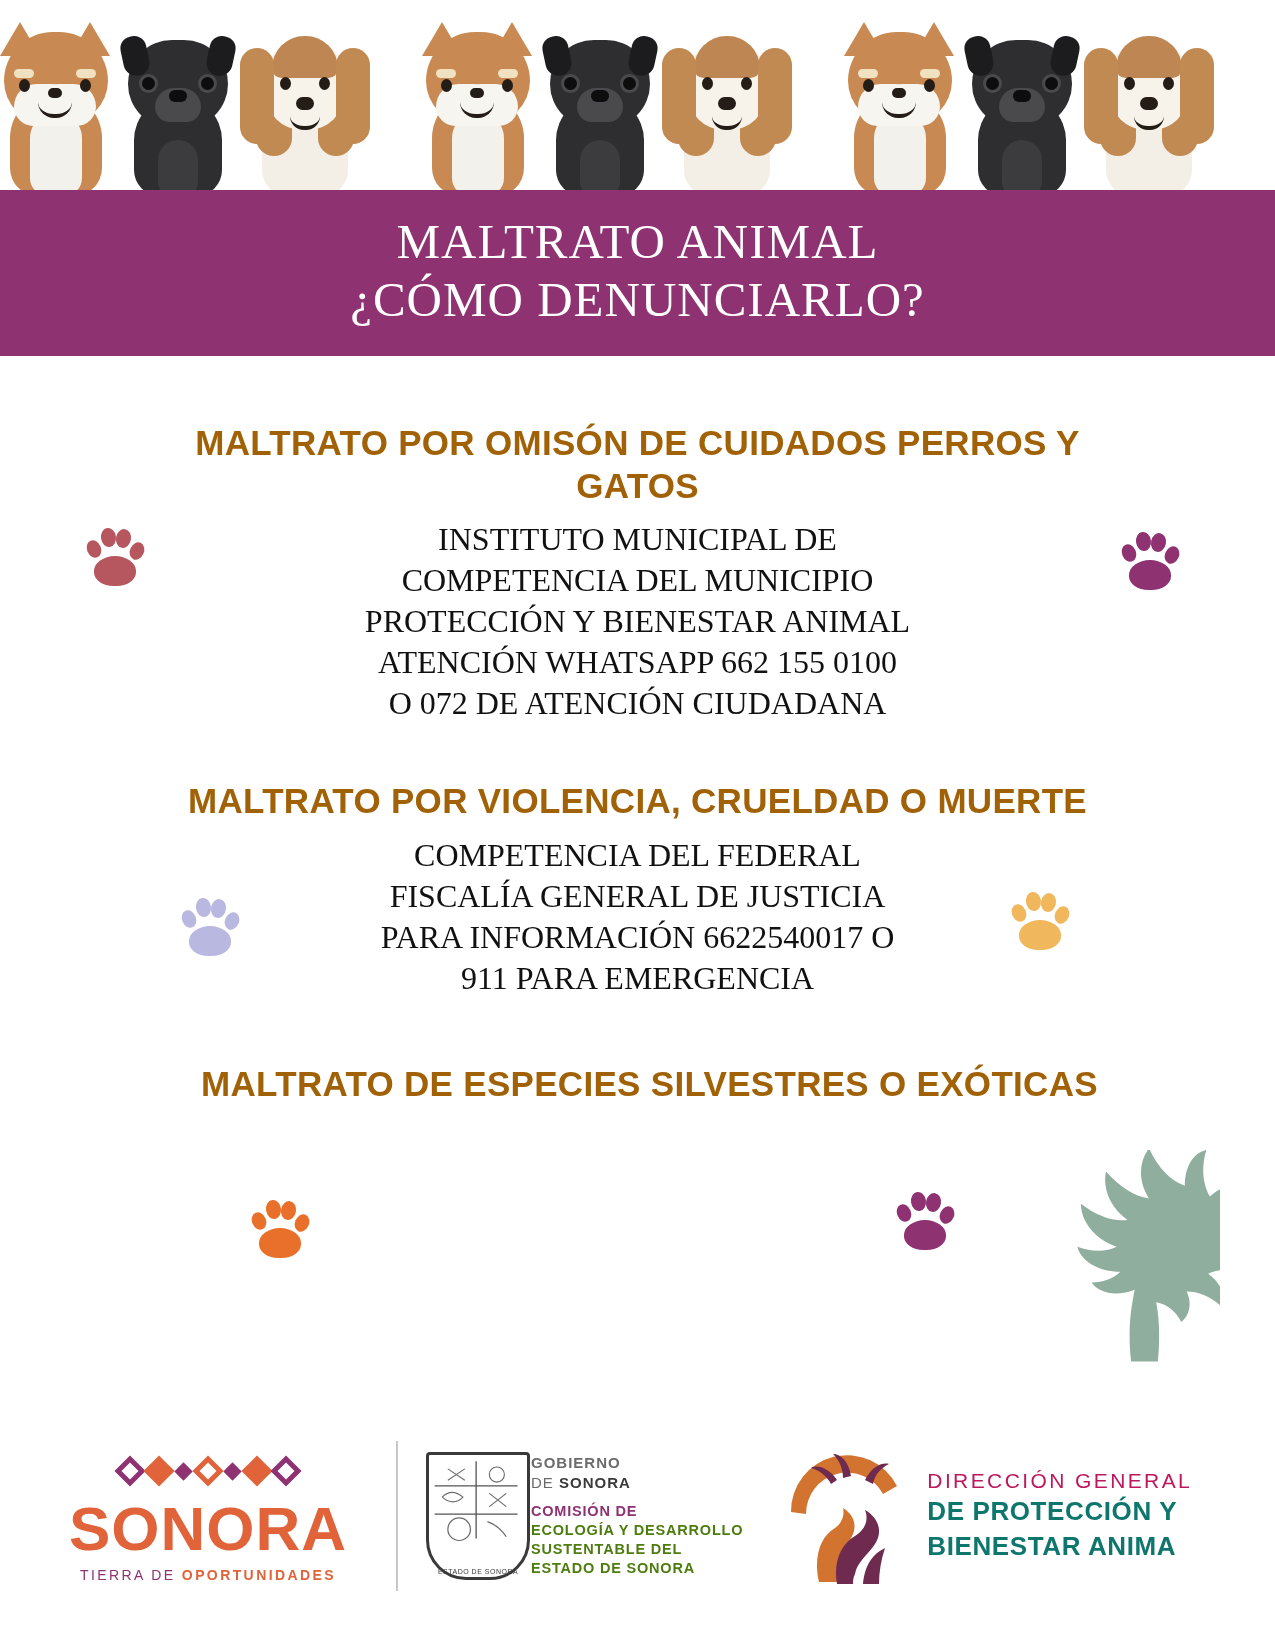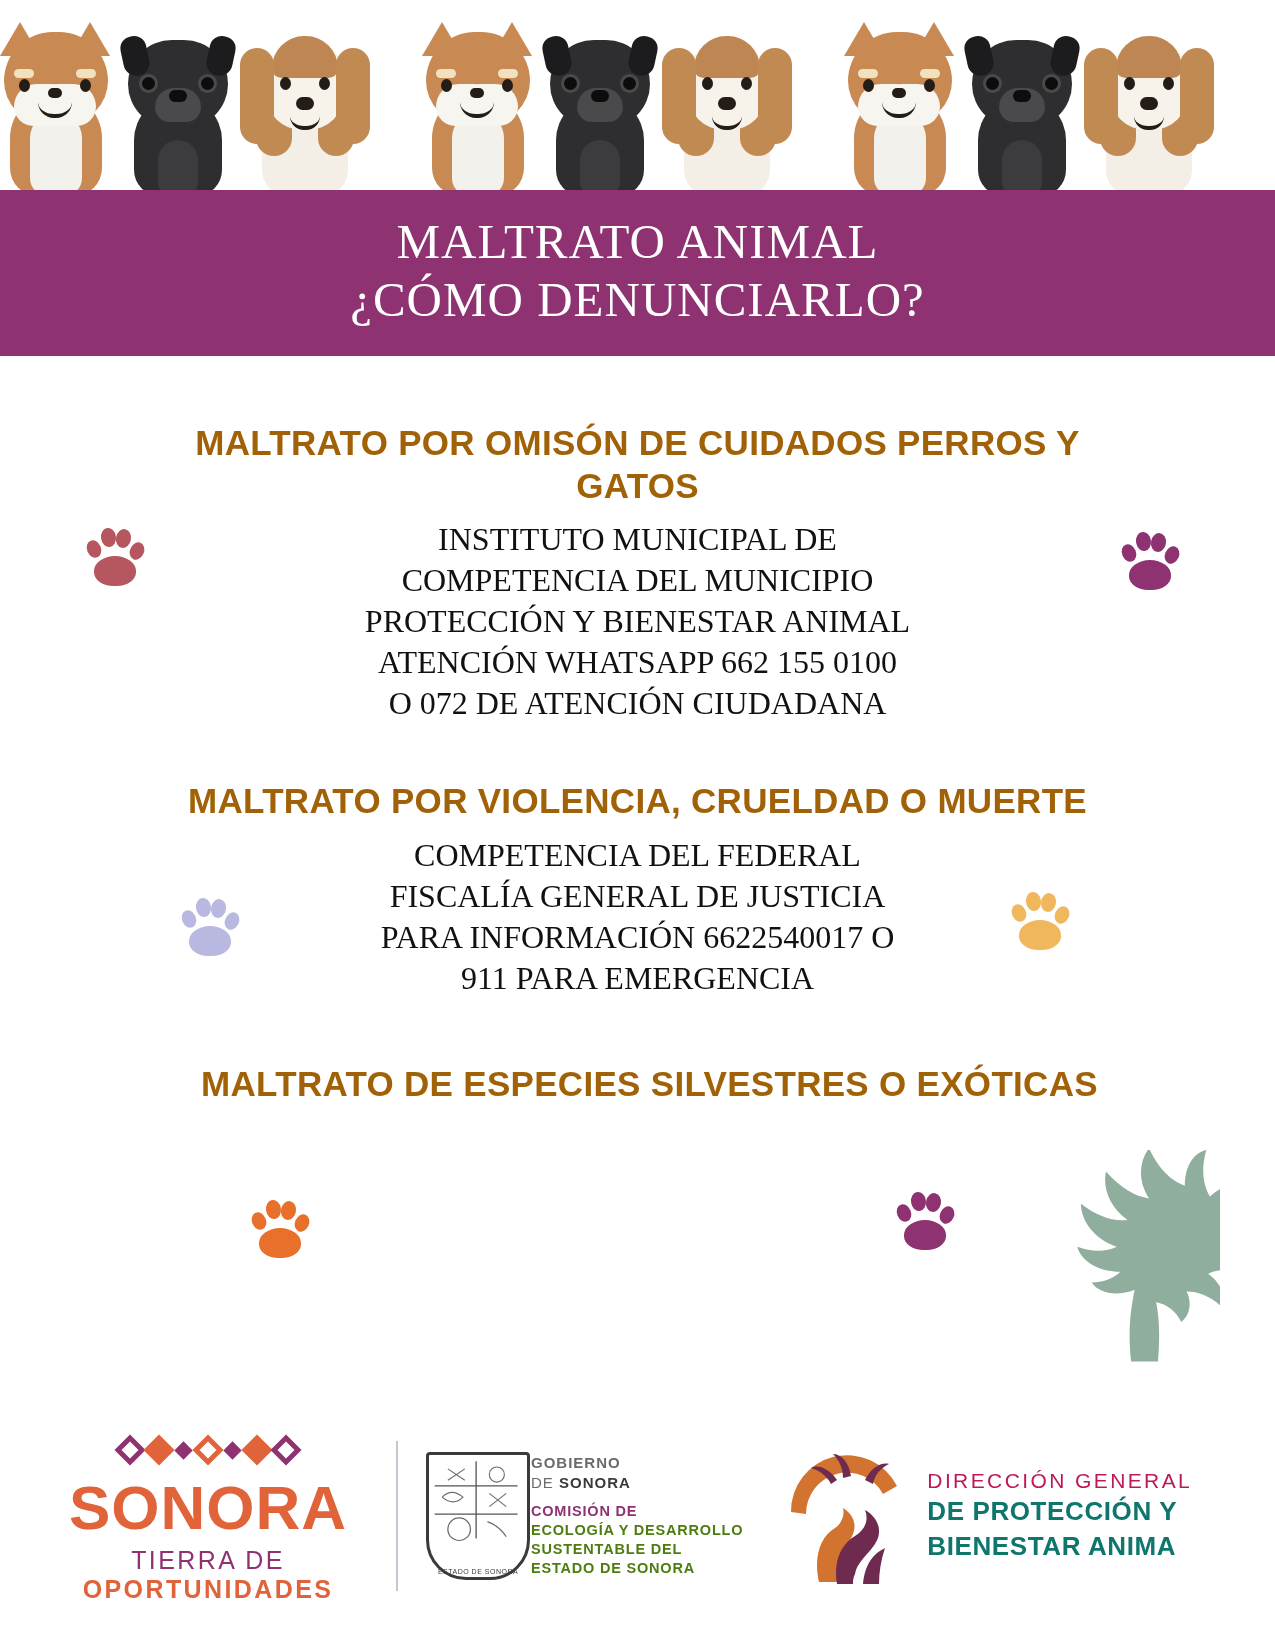--- a/index.html
+++ b/index.html
@@ -338,21 +338,21 @@
     transform: rotate(45deg);
   }
   .sonora .dia.outline { border: 5px solid #8e3272; }
   .sonora .dia.fill { background: #8e3272; }
   .sonora .dia.small { width: 13px; height: 13px; }
   .sonora .word {
     font-size: 62px; font-weight: bold; letter-spacing: 1px;
     color: #e0633a; line-height: 1;
   }
   .sonora .tag {
-    font-size: 25px; letter-spacing: 2.4px; margin-top: 7px;
+    font-size: 14px; letter-spacing: 2.4px; margin-top: 7px;
     color: #8e3272;
     text-align: center;
   }
   .sonora .tag b { color: #e0633a; }
   .divider {
     width: 2px; height: 150px; background: #c9c4cf; margin: 0 28px;
   }
 
   
   .gob { display: flex; align-items: center; gap: 1px; }

